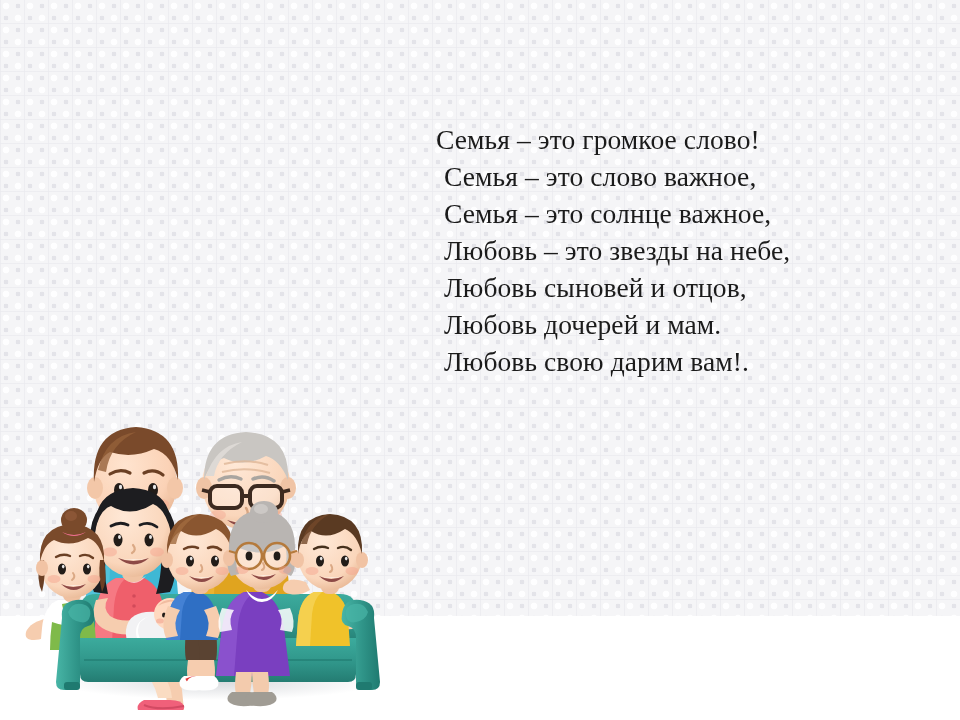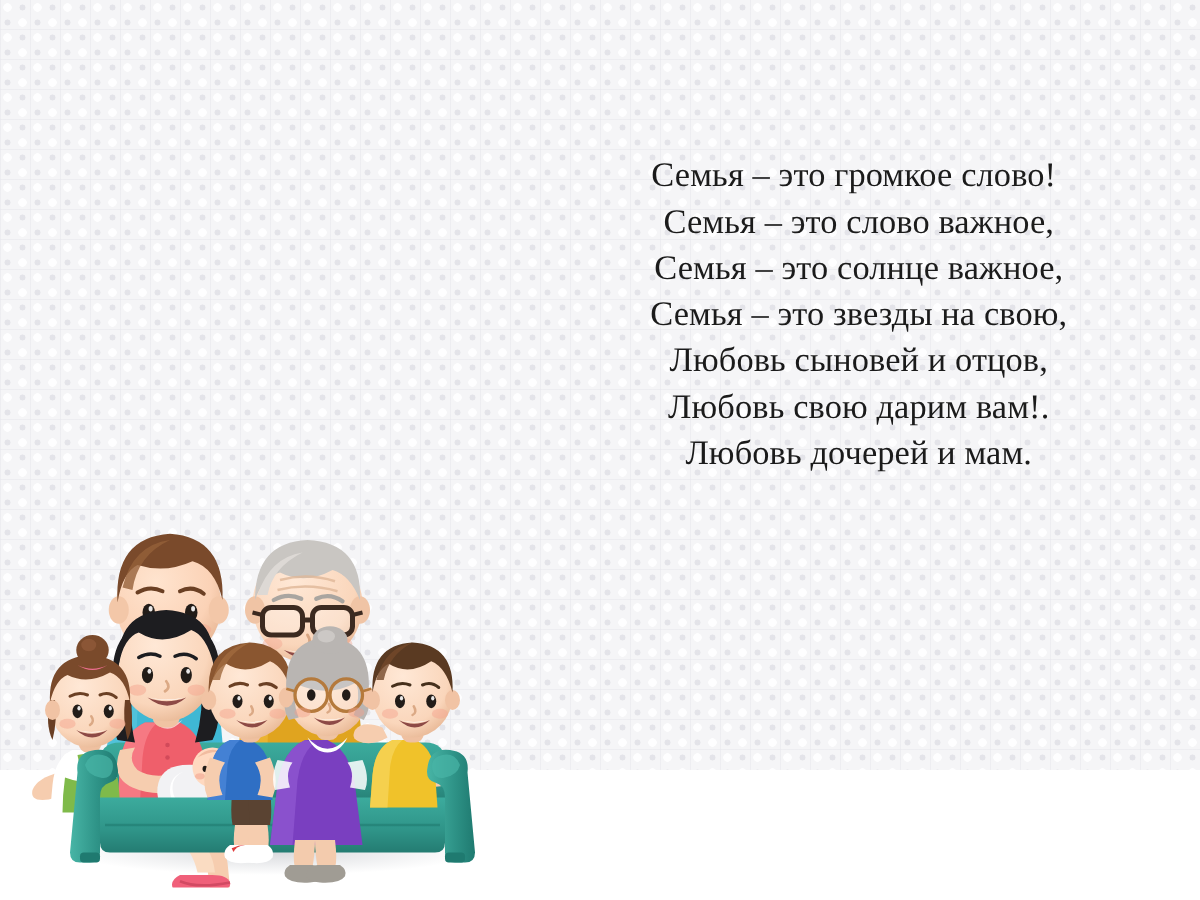--- a/index.html
+++ b/index.html
@@ -22,21 +22,20 @@
     background-image:
       radial-gradient(circle at 6px 6px, rgba(255,255,255,0.95) 0 3.2px, rgba(255,255,255,0) 3.6px),
       radial-gradient(circle at 18px 18px, rgba(255,255,255,0.95) 0 3.2px, rgba(255,255,255,0) 3.6px),
       radial-gradient(circle at 6px 18px, rgba(222,222,228,0.75) 0 2.2px, rgba(222,222,228,0) 2.6px),
       radial-gradient(circle at 18px 6px, rgba(222,222,228,0.75) 0 2.2px, rgba(222,222,228,0) 2.6px),
       linear-gradient(0deg, rgba(232,232,237,0.55) 0 1px, rgba(0,0,0,0) 1px),
       linear-gradient(90deg, rgba(232,232,237,0.55) 0 1px, rgba(0,0,0,0) 1px),
       linear-gradient(#f5f5f7, #f5f5f7);
     background-size: 24px 24px, 24px 24px, 24px 24px, 24px 24px, 24px 24px, 24px 24px, 100% 100%;
     box-sizing: border-box;
-    text-align: center;
   }
 
   
   #poem {
     position: absolute;
     left: 430px;
     top: 121px;
     width: 500px;
   }
   .poem-line {
@@ -383,19 +382,19 @@
 
       <rect x="46" y="322" width="16" height="8" rx="3" fill="#1f7a70"></rect>
       <rect x="338" y="322" width="16" height="8" rx="3" fill="#1f7a70"></rect>
     </svg>
   </div>
 
   <div id="poem">
     <div class="poem-line indent-0">Семья – это громкое слово!</div>
     <div class="poem-line indent-1">Семья – это слово важное,</div>
     <div class="poem-line indent-1">Семья – это солнце важное,</div>
-    <div class="poem-line indent-1">Семья – это звезды на свою,</div>
+    <div class="poem-line indent-1">Любовь – это звезды на небе,</div>
     <div class="poem-line indent-1">Любовь сыновей и отцов,</div>
+    <div class="poem-line indent-1">Любовь дочерей и мам.</div>
     <div class="poem-line indent-1">Любовь свою дарим вам!.</div>
-    <div class="poem-line indent-1">Любовь дочерей и мам.</div>
   </div>
 
 </div>
 
 </body></html>

